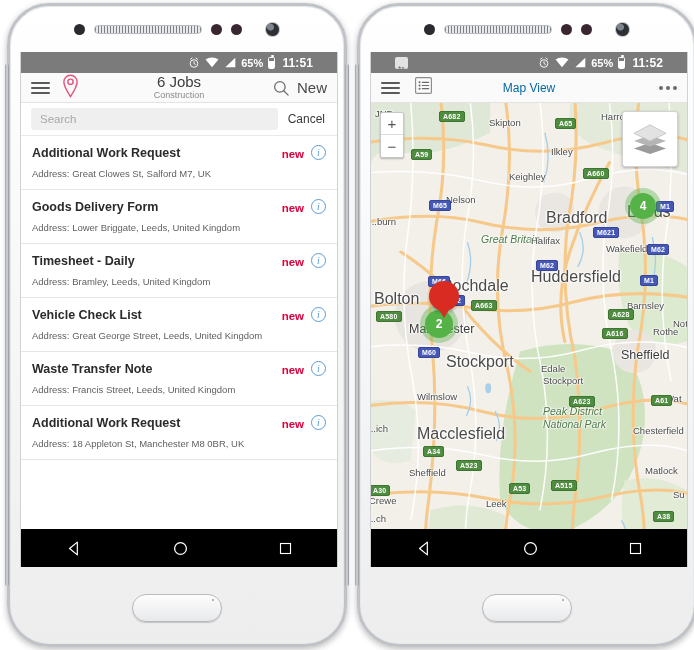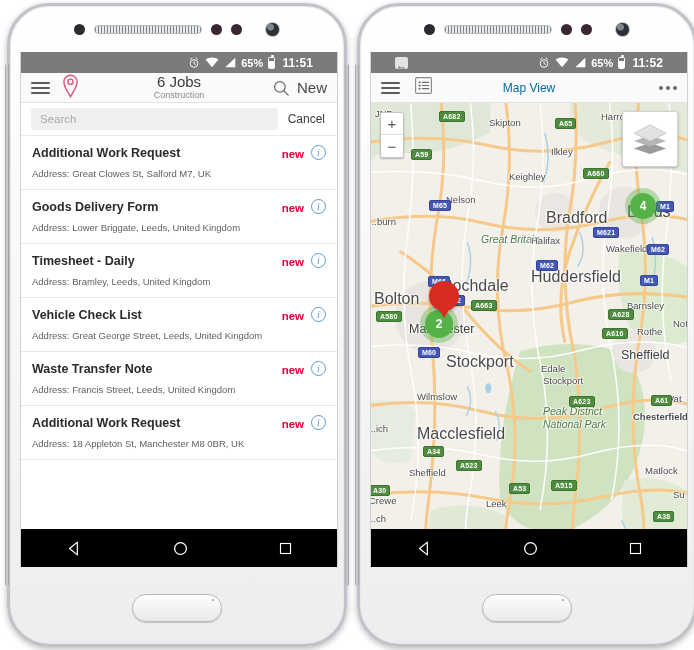--- a/index.html
+++ b/index.html
@@ -487,30 +487,30 @@
             <div class="mlabel big" style="left: 38px; top: 219px;">Manchester</div>
             <div class="mlabel" style="left: 302px; top: 215px;">Nott</div>
             <div class="mlabel big" style="left: 250px; top: 245px;">Sheffield</div>
             <div class="mlabel mid" style="left: 75px; top: 250px;">Stockport</div>
             <div class="mlabel" style="left: 170px; top: 260px;">Edale</div>
             <div class="mlabel" style="left: 172px; top: 272px;">Stockport</div>
             <div class="mlabel" style="left: 46px; top: 288px;">Wilmslow</div>
             <div class="mlabel park" style="left: 172px; top: 302px;">Peak District</div>
             <div class="mlabel park" style="left: 172px; top: 315px;">National Park</div>
             <div class="mlabel mid" style="left: 46px; top: 322px;">Macclesfield</div>
-            <div class="mlabel" style="left: 262px; top: 308px; font-weight: bold;">Chesterfield</div>
+            <div class="mlabel" style="left: 262px; top: 322px;">Chesterfield</div>
             <div class="mlabel" style="left: -3px; top: 320px;">...ich</div>
             <div class="mlabel" style="left: 38px; top: 364px;">Sheffield</div>
             <div class="mlabel" style="left: 242px; top: 362px; padding-left: 32px;">Matlock</div>
             <div class="mlabel" style="left: 115px; top: 395px;">Leek</div>
             <div class="mlabel" style="left: -2px; top: 392px;">Crewe</div>
             <div class="mlabel" style="left: -3px; top: 410px;">...ch</div>
             <div class="mlabel" style="left: 302px; top: 386px;">Su</div>
             <div class="mlabel" style="left: 182px; top: 432px;">Ashbourne</div>
-            <div class="mlabel" style="left: 266px; top: 223px;">Rothe</div>
+            <div class="mlabel" style="left: 282px; top: 223px;">Rothe</div>
             <div class="mlabel" style="left: 294px; top: 290px;">Wat</div>
             <div class="road green" style="left: 68px; top: 8px;">A682</div>
             <div class="road green" style="left: 184px; top: 15px;">A65</div>
             <div class="road green" style="left: 40px; top: 46px;">A59</div>
             <div class="road green" style="left: 212px; top: 65px;">A660</div>
             <div class="road blue" style="left: 58px; top: 97px;">M65</div>
             <div class="road blue" style="left: 285px; top: 98px;">M1</div>
             <div class="road blue" style="left: 222px; top: 124px;">M621</div>
             <div class="road blue" style="left: 276px; top: 141px;">M62</div>
             <div class="road blue" style="left: 165px; top: 157px;">M62</div>

